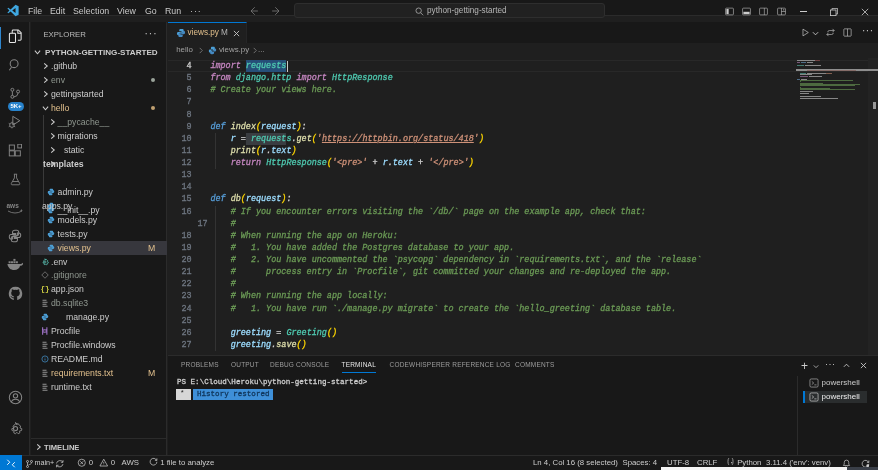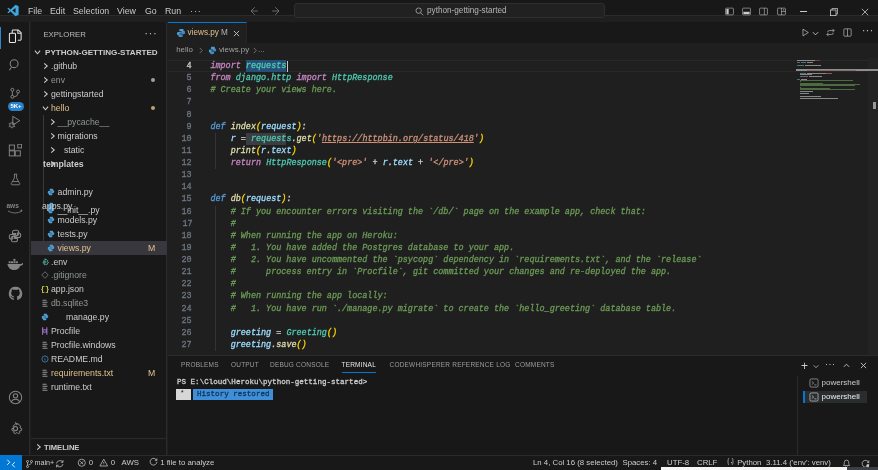--- a/index.html
+++ b/index.html
@@ -445,21 +445,21 @@
         <div class="ln" style="left:0;top:99.04px;color:#6e7681">12</div>
         <div class="cl" style="top:99.04px">    <span class="kw">return</span> <span class="cls">HttpResponse</span><span class="p1">(</span><span class="st">'&lt;pre&gt;'</span> + <span class="vr">r</span>.<span class="vr">text</span> + <span class="st">'&lt;/pre&gt;'</span><span class="p1">)</span></div>
         <div class="ln" style="left:0;top:111.17px;color:#6e7681">13</div>
         <div class="cl" style="top:111.17px"></div>
         <div class="ln" style="left:0;top:123.30000000000001px;color:#6e7681">14</div>
         <div class="cl" style="top:123.30000000000001px"></div>
         <div class="ln" style="left:0;top:135.43px;color:#6e7681">15</div>
         <div class="cl" style="top:135.43px"><span class="dk">def</span> <span class="fn">db</span><span class="p1">(</span><span class="vr">request</span><span class="p1">)</span>:</div>
         <div class="ln" style="left:0;top:147.56px;color:#6e7681">16</div>
         <div class="cl" style="top:147.56px">    <span class="cm"># If you encounter errors visiting the `/db/` page on the example app, check that:</span></div>
-        <div class="ln" style="left:1px;top:159.69px;color:#6e7681">17</div>
+        <div class="ln" style="left:16px;top:159.69px;color:#6e7681">17</div>
         <div class="cl" style="top:159.69px">    <span class="cm">#</span></div>
         <div class="ln" style="left:0;top:171.82000000000002px;color:#6e7681">18</div>
         <div class="cl" style="top:171.82000000000002px">    <span class="cm"># When running the app on Heroku:</span></div>
         <div class="ln" style="left:0;top:183.95000000000002px;color:#6e7681">19</div>
         <div class="cl" style="top:183.95000000000002px">    <span class="cm">#   1. You have added the Postgres database to your app.</span></div>
         <div class="ln" style="left:0;top:196.08px;color:#6e7681">20</div>
         <div class="cl" style="top:196.08px">    <span class="cm">#   2. You have uncommented the `psycopg` dependency in `requirements.txt`, and the `release`</span></div>
         <div class="ln" style="left:0;top:208.21px;color:#6e7681">21</div>
         <div class="cl" style="top:208.21px">    <span class="cm">#      process entry in `Procfile`, git committed your changes and re-deployed the app.</span></div>
         <div class="ln" style="left:0;top:220.34px;color:#6e7681">22</div>

